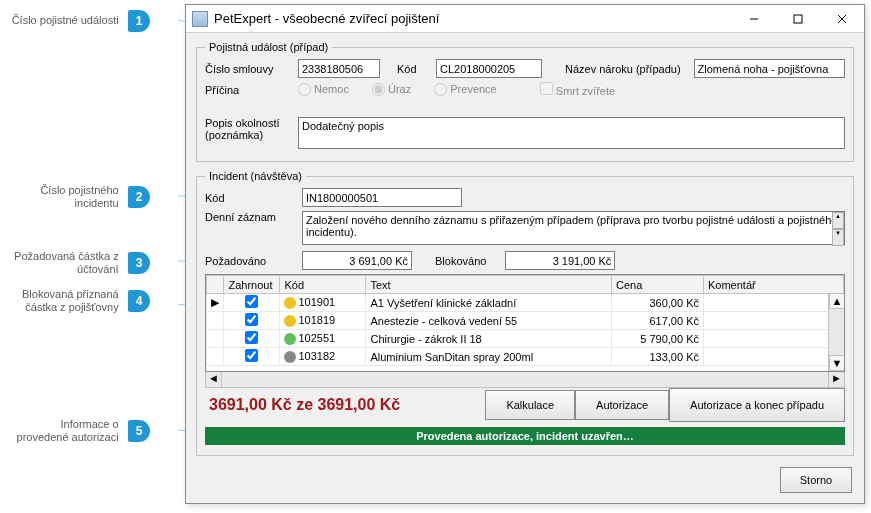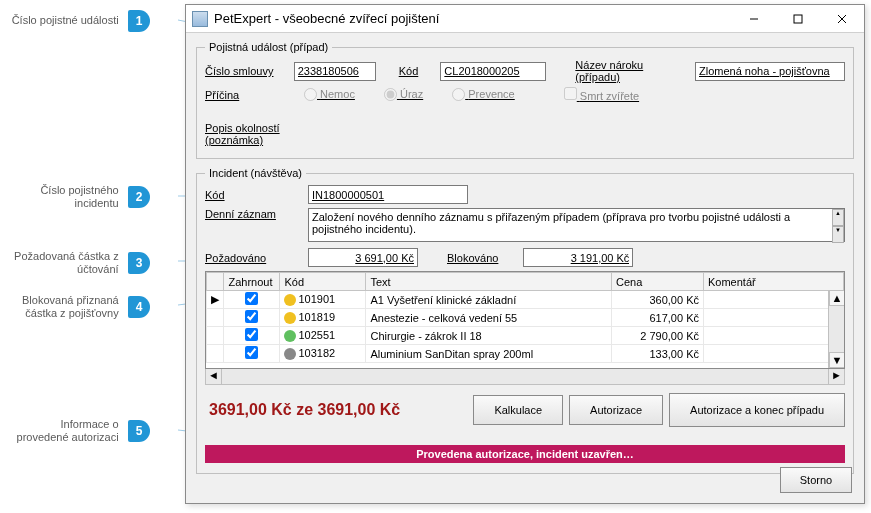--- a/index.html
+++ b/index.html
@@ -16,47 +16,47 @@
 .titlebar-title { flex: 1; color: #000; font-size: 13px; }
 .titlebar-btns { display: flex; }
 .titlebar-btn { width: 44px; height: 28px; display: flex; align-items: center; justify-content: center; }
 .titlebar-btn svg { width: 10px; height: 10px; }
 
 
 .client { padding: 8px 10px; }
 fieldset.group { border: 1px solid #c0c0c0; margin-bottom: 8px; padding: 6px 8px 8px 8px; }
 fieldset.group legend { color: #000; padding: 0 4px; font-size: 11px; }
 
-.row { display: flex; align-items: center; margin-bottom: 4px; gap: 19px; text-decoration: underline; }
+.row { display: flex; align-items: center; margin-bottom: 4px; gap: 13px; }
 .lbl { color: #000; }
 input.txt { border: 1px solid #7a7a7a; background: #fff; height: 19px; padding: 1px 3px; font-size: 11px; }
 textarea.txt { border: 1px solid #7a7a7a; background: #fff; padding: 2px 3px; font-size: 11px; resize: none; overflow: auto; }
 input[type=radio] { vertical-align: middle; }
 .radio-lbl { color: #888; margin-right: 10px; }
 .chk-lbl { color: #888; }
 
 
 .table-wrap { border: 1px solid #8a8a8a; background: #fff; height: 98px; overflow: hidden; position: relative; }
 table.grid { border-collapse: collapse; width: 100%; }
 table.grid th { background: #f3f3f3; border: 1px solid #c4c4c4; font-weight: normal; text-align: left; padding: 2px 4px; height: 18px; position: sticky; top: 0; }
 table.grid td { border: 1px solid #e8e8e8; padding: 1px 4px; height: 18px; background: #fff; }
 .row-indicator { width: 12px; text-align: center; color: #000; }
 .kod-icon { display: inline-block; width: 12px; height: 12px; vertical-align: middle; margin-right: 2px; }
 .price { text-align: right; }
 .v-scroll { position:absolute; right:0; top:18px; bottom:0; width:16px; background:#e9e9e9; border-left:1px solid #c0c0c0; display:flex; flex-direction:column; }
 .v-scroll .arrow { width:16px; height:16px; display:flex; align-items:center; justify-content:center; border:1px solid #c0c0c0; background:#f5f5f5; }
 .scroll-track { flex:1; background:#e9e9e9; }
 
 
-.summary-row { display: flex; align-items: center; gap: 6px; margin-top: 8px; }
+.summary-row { display: flex; align-items: center; }
 .summary-amount { color: #a01818; font-weight: bold; font-size: 16px; flex: 1; padding-left: 4px; }
 button.btn { border: 1px solid #8a8a8a; background: linear-gradient(#fafafa, #e4e4e4); padding: 0 20px; height: 30px; font-size: 11px; }
 button.btn.multi { height: 34px; line-height: 1.1; }
 
-.status-bar { background: #be185d; color: #fff; text-align: center; font-weight: bold; height: 18px; line-height: 18px; margin-top: 18px; font-size: 11px; }
+.status-bar { background: #15803d; color: #fff; text-align: center; font-weight: bold; height: 18px; line-height: 18px; margin-top: 5px; font-size: 11px; }
 
 .footer { position: absolute; right: 12px; bottom: 10px; }
 .footer button { border: 1px solid #8a8a8a; background: linear-gradient(#fafafa,#e4e4e4); width: 72px; height: 26px; }
 
 .spinbox { position: relative; display: inline-block; }
 .spinbox .scrolly { position:absolute; right:1px; top:1px; bottom:1px; width:12px; display:flex; flex-direction:column; }
 .spinbox .scrolly div { flex:1; background:#e8e8e8; border:1px solid #b0b0b0; font-size:6px; text-align:center; line-height:6px; }
 </style>
 </head>
 <body>
@@ -66,21 +66,21 @@
   <span class="callout-badge">1</span>
 </div>
 <div class="callout" style="top:184px; width:150px;">
   <span style="display:inline-block; width:110px; vertical-align:middle;">Číslo pojistného incidentu</span>
   <span class="callout-badge">2</span>
 </div>
 <div class="callout" style="top:250px; width:150px;">
   <span style="display:inline-block; width:110px; vertical-align:middle;">Požadovaná částka z účtování</span>
   <span class="callout-badge">3</span>
 </div>
-<div class="callout" style="top:294px; width:150px;">
+<div class="callout" style="top:288px; width:150px;">
   <span style="display:inline-block; width:110px; vertical-align:middle;">Blokovaná přiznaná částka z pojišťovny</span>
   <span class="callout-badge">4</span>
 </div>
 <div class="callout" style="top:418px; width:150px;">
   <span style="display:inline-block; width:110px; vertical-align:middle;">Informace o provedené autorizaci</span>
   <span class="callout-badge">5</span>
 </div>
 
 <svg style="position:absolute; left:0; top:0; width:871px; height:513px; pointer-events:none;">
   <line x1="178" y1="20" x2="420" y2="68" stroke="#9fcbe6" stroke-width="1"></line>
@@ -128,20 +128,21 @@
       </div>
       <div class="row">
         <span class="lbl" style="width:80px;">Příčina</span>
         <label class="radio-lbl"><input type="radio" disabled="" style=""> <span>Nemoc</span></label>
         <label class="radio-lbl"><input type="radio" checked="" disabled="" style=""> <span>Úraz</span></label>
         <label class="radio-lbl"><input type="radio" disabled="" style=""> <span>Prevence</span></label>
         <label class="chk-lbl" style="margin-left:20px;"><input type="checkbox" disabled="" style=""> <span>Smrt zvířete</span></label>
       </div>
       <div class="row" style="align-items:flex-start;margin-top:20px;">
         <span class="lbl" style="width:80px;">Popis okolností (poznámka)</span>
+        <textarea class="txt" style="flex: 1 1 0%; height: 32px;">Dodatečný popis</textarea>
       </div>
     </fieldset>
 
     <fieldset class="group" style="padding-bottom:10px;">
       <legend>Incident (návštěva)</legend>
       <div class="row">
         <span class="lbl" style="width:84px;">Kód</span>
         <input class="txt" style="width: 160px;" value="IN1800000501">
       </div>
       <div class="row" style="align-items:flex-start;">
@@ -188,21 +189,21 @@
                 <td><span class="kod-icon" style="background:#f0c020; border-radius:50%;"></span><span>101819</span></td>
                 <td>Anestezie - celková vedení  55</td>
                 <td class="price">617,00 Kč</td>
                 <td></td>
               </tr>
               <tr>
                 <td class="row-indicator"></td>
                 <td style="text-align:center;"><input type="checkbox" checked="" style=""></td>
                 <td><span class="kod-icon" style="background:#60c060; border-radius:50%;"></span><span>102551</span></td>
                 <td>Chirurgie - zákrok II 18</td>
-                <td class="price">2 790,00 Kč</td>
+                <td class="price">5 790,00 Kč</td>
                 <td></td>
               </tr>
               <tr>
                 <td class="row-indicator"></td>
                 <td style="text-align:center;"><input type="checkbox" checked="" style=""></td>
                 <td><span class="kod-icon" style="background:#888888; border-radius:50%;"></span><span>103182</span></td>
                 <td>Aluminium SanDitan spray 200ml</td>
                 <td class="price">133,00 Kč</td>
                 <td></td>
               </tr>

